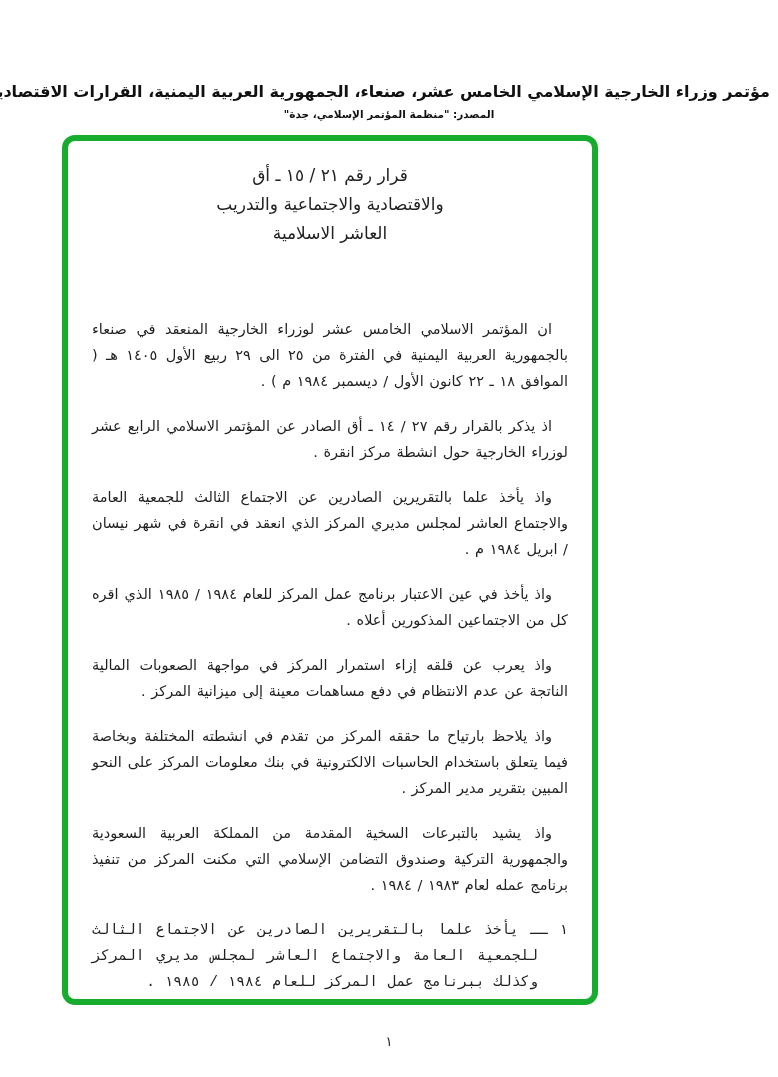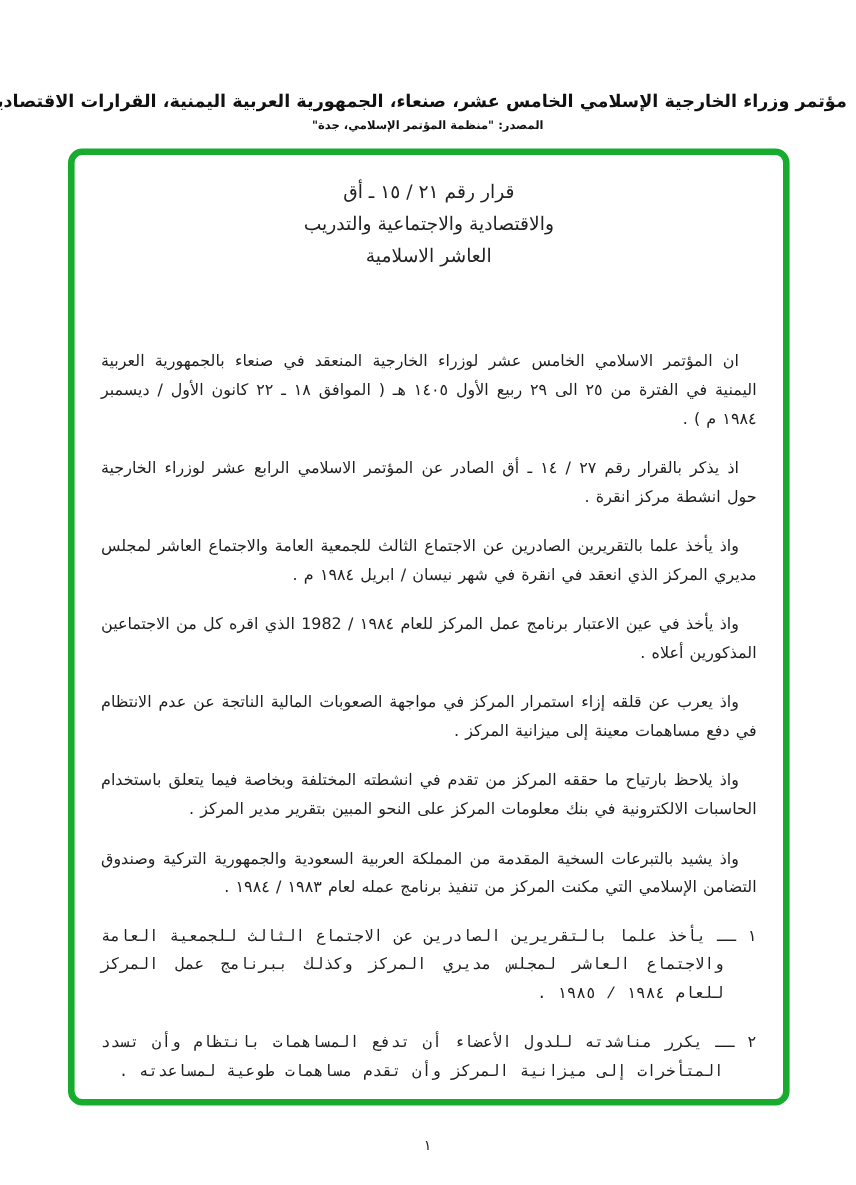--- a/index.html
+++ b/index.html
@@ -39,21 +39,21 @@
     font-size: 10.5px;
     font-weight: bold;
     color: #111111;
   }
 
   
   .decree-frame {
     position: absolute;
     top: 135px;
     left: 62px;
-    width: 656px;
+    width: 536px;
     height: 870px;
     box-sizing: border-box;
     border: 6px solid #17ac2e;
     border-radius: 13px;
     background: #ffffff;
   }
   .decree-inner {
     position: absolute;
     top: 0;
     left: 0;
@@ -120,21 +120,21 @@
       <div class="decree-title">
         <div class="title-line">قرار رقم ٢١ / ١٥ ـ أق</div>
         <div class="title-line">والاقتصادية والاجتماعية والتدريب</div>
         <div class="title-line">العاشر الاسلامية</div>
       </div>
 
       <div class="decree-body">
         <p class="para">ان المؤتمر الاسلامي الخامس عشر لوزراء الخارجية المنعقد في صنعاء بالجمهورية العربية اليمنية في الفترة من ٢٥ الى ٢٩ ربيع الأول ١٤٠٥ هـ ( الموافق ١٨ ـ ٢٢ كانون الأول / ديسمبر ١٩٨٤ م ) .</p>
         <p class="para">اذ يذكر بالقرار رقم ٢٧ / ١٤ ـ أق الصادر عن المؤتمر الاسلامي الرابع عشر لوزراء الخارجية حول انشطة مركز انقرة .</p>
         <p class="para">واذ يأخذ علما بالتقريرين الصادرين عن الاجتماع الثالث للجمعية العامة والاجتماع العاشر لمجلس مديري المركز الذي انعقد في انقرة في شهر نيسان / ابريل ١٩٨٤ م .</p>
-        <p class="para">واذ يأخذ في عين الاعتبار برنامج عمل المركز للعام ١٩٨٤ / 1982 الذي اقره كل من الاجتماعين المذكورين أعلاه .</p>
+        <p class="para">واذ يأخذ في عين الاعتبار برنامج عمل المركز للعام ١٩٨٤ / ١٩٨٥ الذي اقره كل من الاجتماعين المذكورين أعلاه .</p>
         <p class="para">واذ يعرب عن قلقه إزاء استمرار المركز في مواجهة الصعوبات المالية الناتجة عن عدم الانتظام في دفع مساهمات معينة إلى ميزانية المركز .</p>
         <p class="para">واذ يلاحظ بارتياح ما حققه المركز من تقدم في انشطته المختلفة وبخاصة فيما يتعلق باستخدام الحاسبات الالكترونية في بنك معلومات المركز على النحو المبين بتقرير مدير المركز .</p>
         <p class="para">واذ يشيد بالتبرعات السخية المقدمة من المملكة العربية السعودية والجمهورية التركية وصندوق التضامن الإسلامي التي مكنت المركز من تنفيذ برنامج عمله لعام ١٩٨٣ / ١٩٨٤ .</p>
         <p class="para resolution">١ ــ يأخذ علما بالتقريرين الصادرين عن الاجتماع الثالث للجمعية العامة والاجتماع العاشر لمجلس مديري المركز وكذلك ببرنامج عمل المركز للعام ١٩٨٤ / ١٩٨٥ .</p>
         <p class="para resolution">٢ ــ يكرر مناشدته للدول الأعضاء أن تدفع المساهمات بانتظام وأن تسدد المتأخرات إلى ميزانية المركز وأن تقدم مساهمات طوعية لمساعدته .</p>
       </div>
 
     </div>
   </div>
 

